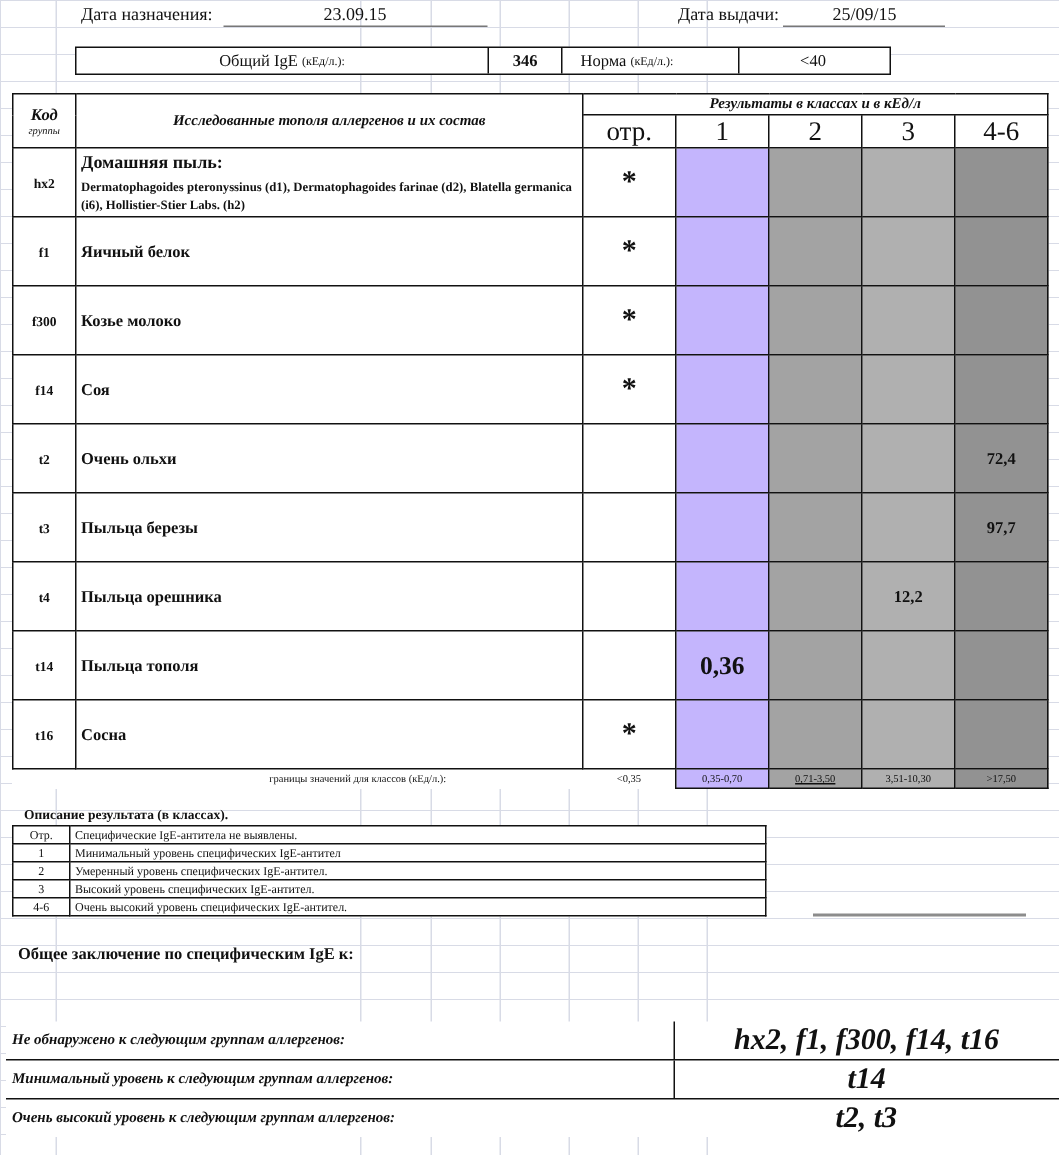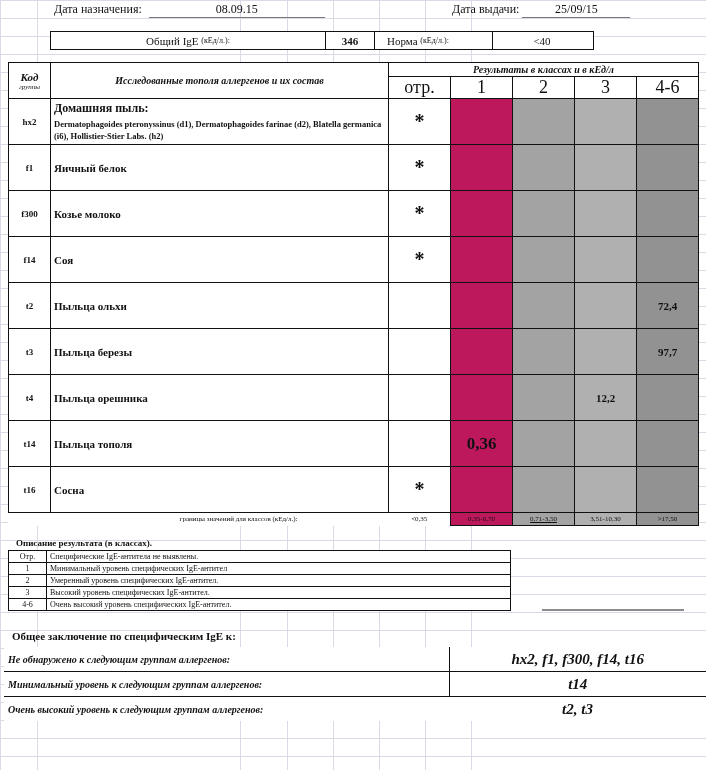--- a/index.html
+++ b/index.html
@@ -33,21 +33,21 @@
 
     
     .main-table {
       position: absolute; left: 8px; top: 62px; z-index: 2;
       border-collapse: collapse; table-layout: fixed; background: #fff;
     }
     .main-table td { border: 1.5px solid #111; padding: 0; vertical-align: middle; }
     .code-cell { text-align: center; font-size: 9px; font-weight: bold; }
     .name-cell { font-size: 11px; font-weight: bold; padding-left: 3px !important; }
     .neg-cell { text-align: center; font-size: 20px; font-weight: bold; background: #fff; }
-    .c1 { background: #be185d; }
+    .c1 { background: #c4b5fd; }
     .c2 { background: #a3a3a3; text-decoration: underline; }
     .c3 { background: #b0b0b0; }
     .c4 { background: #929292; }
     .val { text-align: center; font-size: 11px; font-weight: bold; }
     .hdr-italic { font-style: italic; font-weight: bold; font-size: 10px; text-align: center; }
     .class-hdr { text-align: center; font-size: 18px; }
     .bounds td { font-size: 7px; text-align: center; height: 12px; }
     .bounds .nb { border-left: none; border-right: none; border-bottom: none; }
 
     
@@ -57,44 +57,44 @@
       border-collapse: collapse; table-layout: fixed; background: #fff;
     }
     .desc-table td { border: 1px solid #111; font-size: 8px; height: 11px; padding: 0 3px; }
     .desc-table td.k { text-align: center; }
 
     .gray-line { position: absolute; left: 542px; top: 609px; width: 142px; height: 2px; background: #8c8c8c; z-index: 2; }
 
     
     .concl-title { font-size: 11px; font-weight: bold; }
     .concl-table {
-      position: absolute; left: 4px; top: 647px; z-index: 2;
+      position: absolute; left: 4px; top: 681px; z-index: 2;
       border-collapse: collapse; table-layout: fixed; background: #fff;
     }
     .concl-table td { height: 22px; border-bottom: 1.5px solid #111; }
     .concl-table td.lbl { font-style: italic; font-weight: bold; font-size: 10px; padding-left: 4px; }
-    .concl-table td.v { font-style: italic; font-weight: bold; font-size: 15px; text-align: center; border-left: 1.5px solid #111; }
+    .concl-table td.v { font-style: italic; font-weight: bold; font-size: 20px; text-align: center; border-left: 1.5px solid #111; }
     .concl-table tr.last td { border-bottom: none; }
     .concl-table tr.last td.v { border-left: none; }
   </style>
 </head>
 <body>
 
 <div class="grid-bg"></div>
 <div class="vline" style="left:37px"></div>
 <div class="vline" style="left:240px"></div>
 <div class="vline" style="left:287px"></div>
 <div class="vline" style="left:333px"></div>
 <div class="vline" style="left:379px"></div>
 <div class="vline" style="left:425px"></div>
 <div class="vline" style="left:471px"></div>
 
 <div class="abs hdr-text" style="left:54px; top:2px;">
   <span>Дата назначения:</span>
-  <span class="ulined" style="display:inline-block; width:176px; text-align:center; margin-left:4px;">08.09.15</span>
+  <span class="ulined" style="display:inline-block; width:176px; text-align:center; margin-left:4px;">23.09.15</span>
 </div>
 <div class="abs hdr-text" style="left:452px; top:2px;">
   <span>Дата выдачи:</span>
   <span class="ulined" style="display:inline-block; width:108px; text-align:center;">25/09/15</span>
 </div>
 
 <div class="ige-box">
   <div style="width:274px; justify-content:center;">
     <span>Общий IgE</span>&nbsp;<span class="small">(кЕд/л.):</span>
   </div>
@@ -170,21 +170,21 @@
     <td class="name-cell">Соя</td>
     <td class="neg-cell">*</td>
     <td class="c1 val"></td>
     <td class="c2 val"></td>
     <td class="c3 val"></td>
     <td class="c4 val"></td>
   </tr>
 
   <tr style="height:46px;">
     <td class="code-cell">t2</td>
-    <td class="name-cell">Пыльца ольхи</td>
+    <td class="name-cell">Очень ольхи</td>
     <td class="neg-cell"></td>
     <td class="c1 val"></td>
     <td class="c2 val"></td>
     <td class="c3 val"></td>
     <td class="c4 val">72,4</td>
   </tr>
 
   <tr style="height:46px;">
     <td class="code-cell">t3</td>
     <td class="name-cell">Пыльца березы</td>

